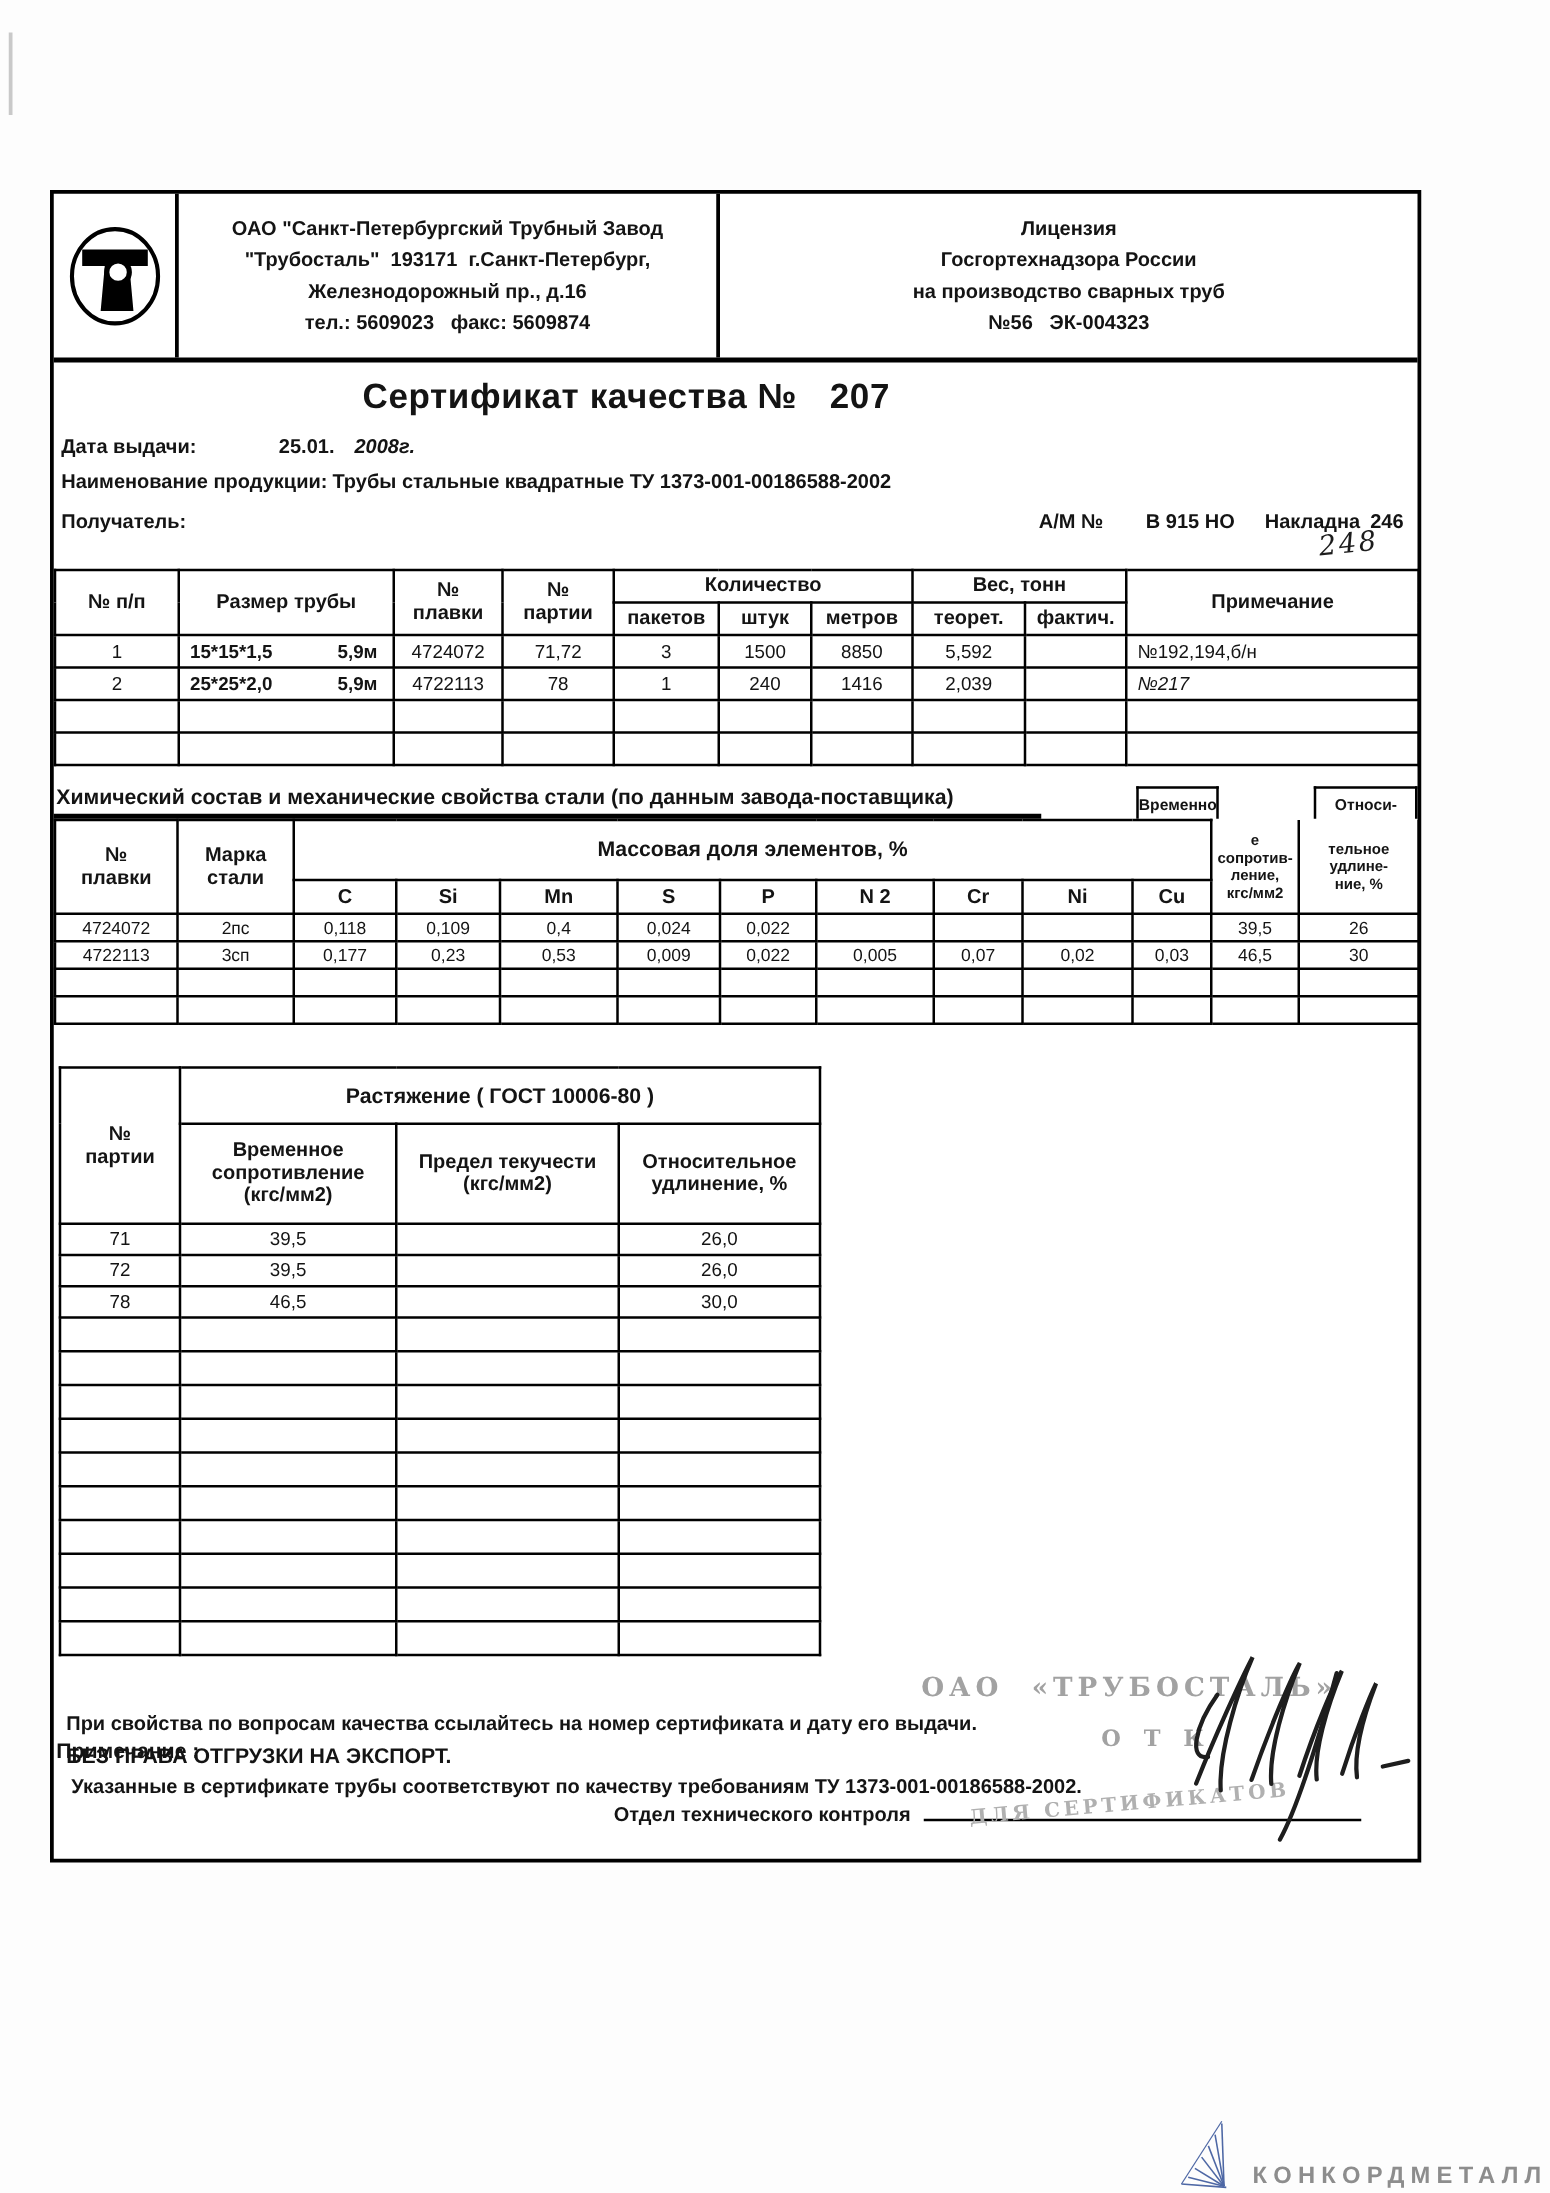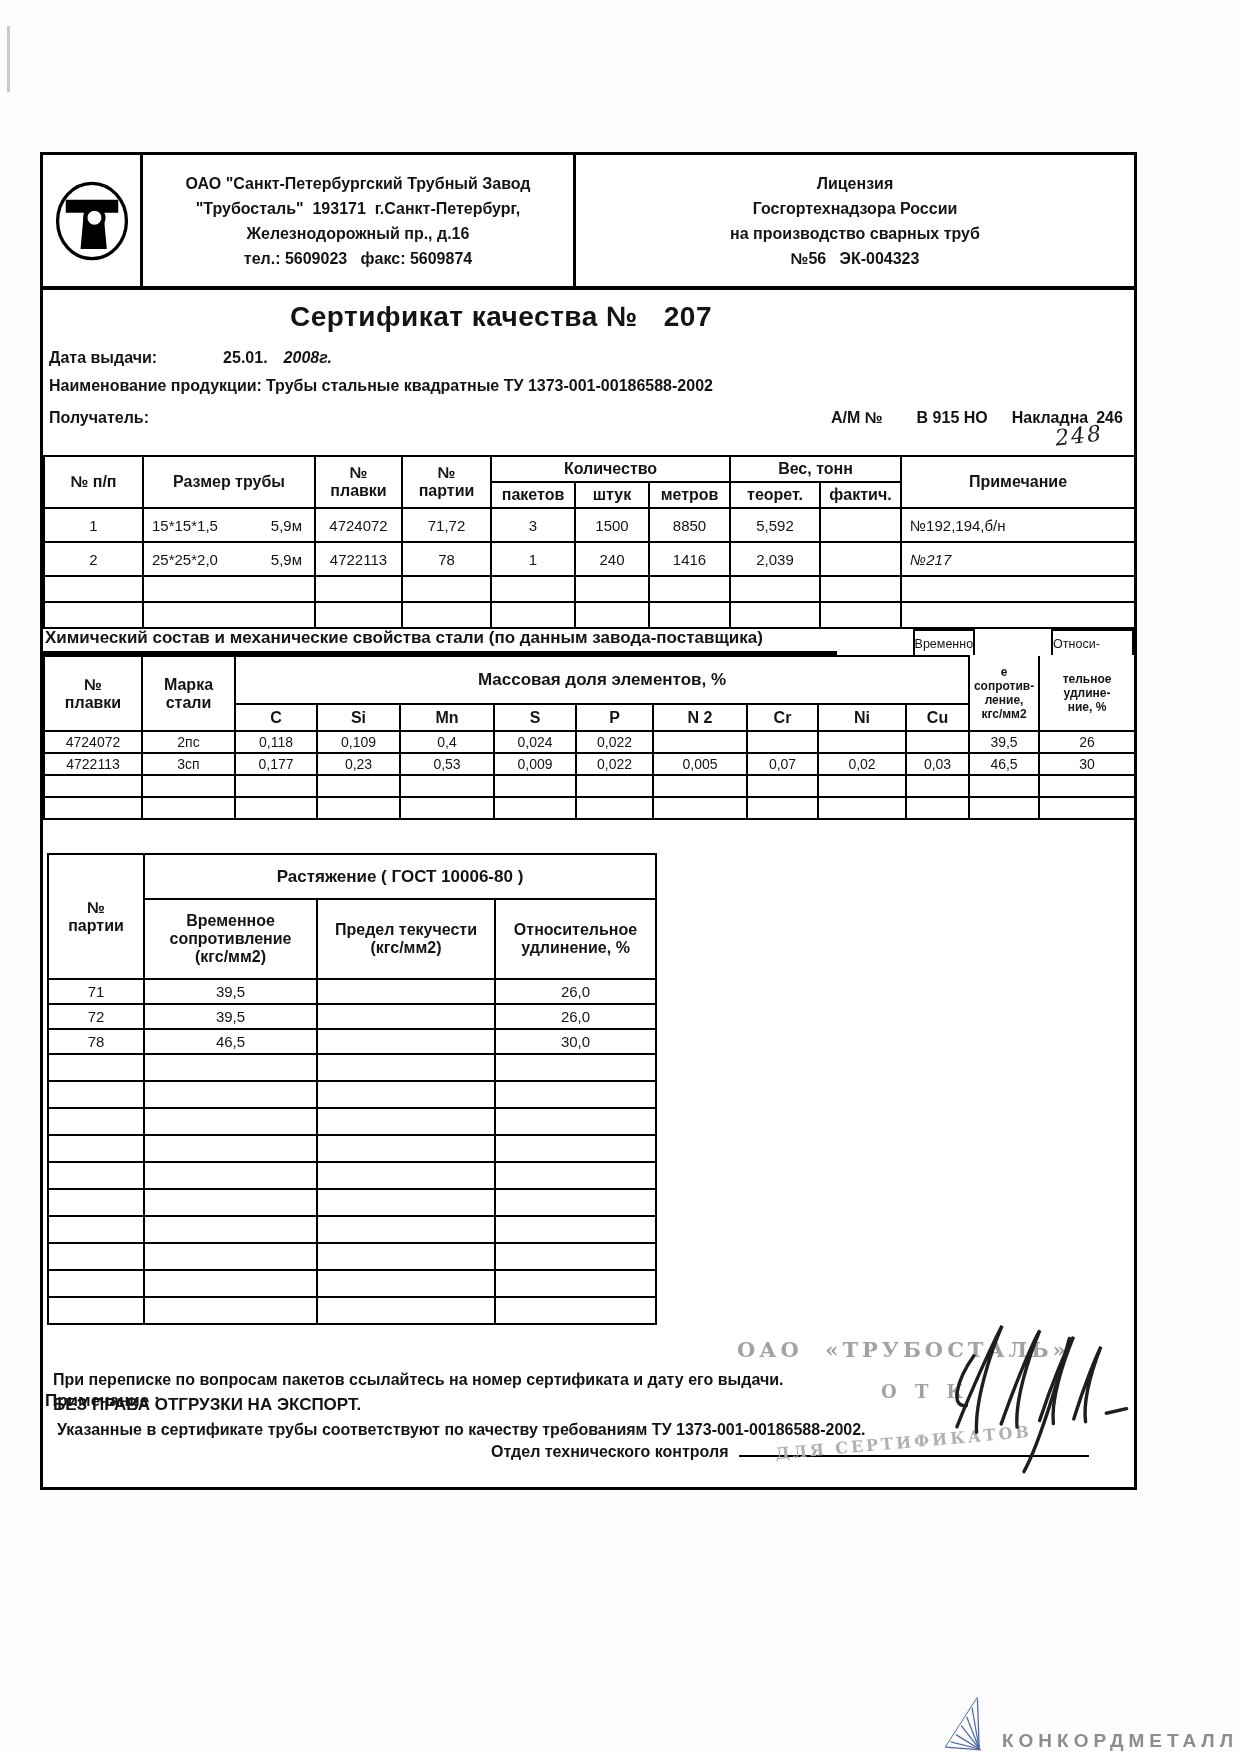--- a/index.html
+++ b/index.html
@@ -49,32 +49,32 @@
   table { border-collapse:collapse; table-layout:fixed; }
   th, td { border:2px solid #000; text-align:center; vertical-align:middle; overflow:hidden; }
   th { font-size:16px; font-weight:bold; }
   td { font-size:15px; font-weight:normal; }
   .pre { white-space:pre-line; }
 
   
   .products-wrap { top:300px; left:0; width:1091px; }
   .products tr.h th { height:26px; }
   .products tr.d td, .products tr.e td { height:26px; }
-  .size-cell { display:flex; justify-content:space-between; padding:0 12px 0 8px; align-items:center; height:32px; border:none; }
+  .size-cell { display:flex; justify-content:space-between; padding:0 12px 0 8px; align-items:center; height:22px; border:none;font-weight:bold; }
   td.size-td { padding:0; }
   td.note-td { text-align:left; padding-left:8px; }
   .ital { font-style:italic; }
 
   
   .chem-wrap { top:468px; left:0; width:1091px; }
   .chem-title-row { display:flex; width:1091px; height:32px; align-items:flex-end;gap:47px; }
   .chem-title { width:925px; height:32px; border-bottom:4px solid #000;
     font-size:17px; font-weight:bold; padding-left:2px; line-height:30px; white-space:nowrap; }
   .chem-topbox { border:2px solid #000; border-bottom:none; height:26px; align-self:flex-end;
-    font-size:12.5px; font-weight:normal; text-align:left; line-height:26px;margin-left:29px; }
+    font-size:12.5px; font-weight:bold; text-align:center; line-height:26px;margin-left:29px; }
   .chem-topbox.b1 { width:70px; }
   .chem-topbox.b2 { width:96px; }
   .chem th.mass { font-size:17px; height:48px; }
   .chem th.side { border-top:none; font-size:12px; font-weight:bold; line-height:14px; }
   .chem tr.sub th { height:27px; }
   .chem tr.d td, .chem tr.e td { height:22px; font-size:14px; }
 
   
   .tension-wrap { top:698px; left:4px; width:608px; }
   .tension th.t1 { height:45px; font-size:17px;border-radius:16px; }
@@ -457,21 +457,21 @@
             <td></td>
             <td></td>
             <td></td>
             <td></td>
           </tr>
     </tbody>
       </table>
   </div>
 
   <div class="abs note-label">Примечание :</div>
-  <div class="abs note-1">При переписке по вопросам пакетов ссылайтесь на номер сертификата и дату его выдачи.</div>
+  <div class="abs note-1">При свойства по вопросам качества ссылайтесь на номер сертификата и дату его выдачи.</div>
   <div class="abs note-2">БЕЗ ПРАВА ОТГРУЗКИ НА ЭКСПОРТ.</div>
   <div class="abs note-3">Указанные в сертификате трубы соответствуют по  качеству требованиям ТУ 1373-001-00186588-2002.</div>
   <div class="abs dept-line">
     <span>Отдел технического контроля</span><span class="dept-rule"></span>
   </div>
 
   <div class="abs stamp stamp-1">ОАО&nbsp;&nbsp;«ТРУБОСТАЛЬ»</div>
   <div class="abs stamp stamp-2">О Т К</div>
   <div class="abs stamp stamp-3">ДЛЯ СЕРТИФИКАТОВ</div>
 

